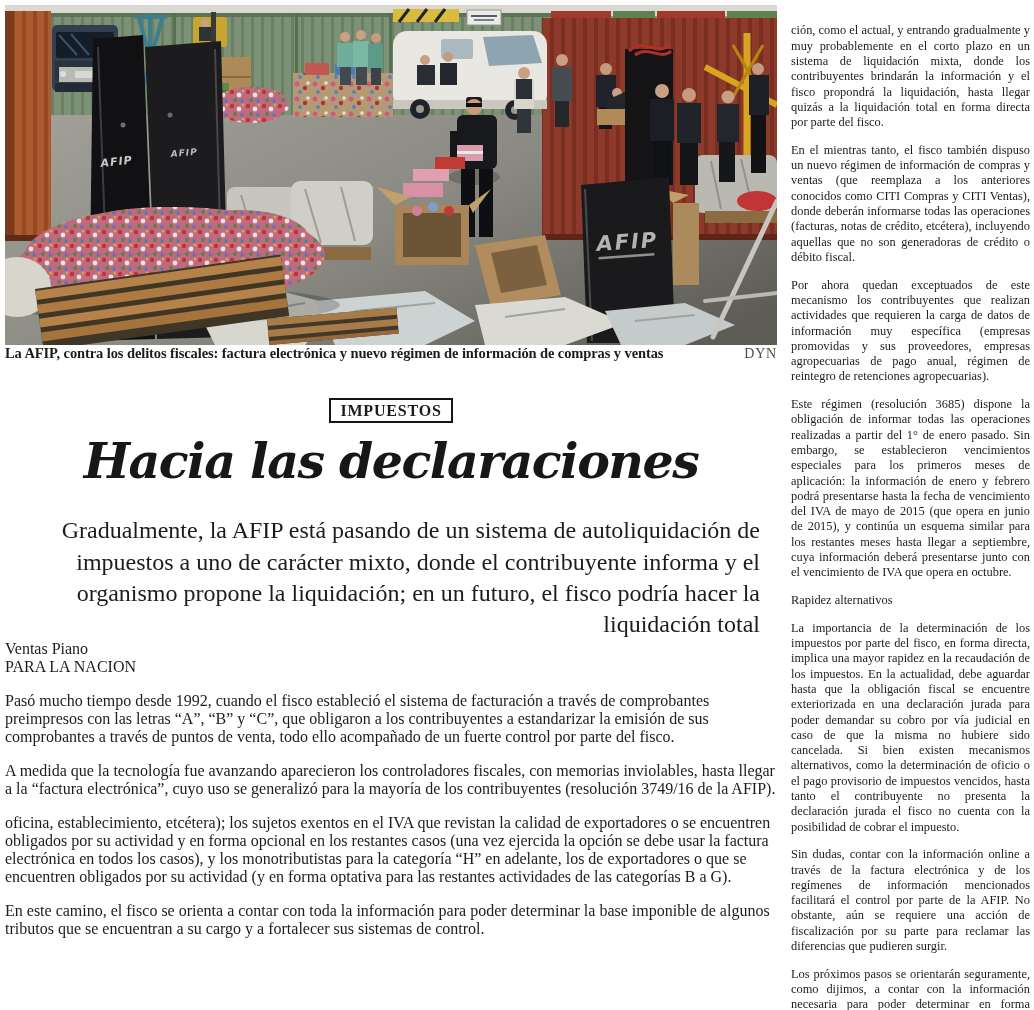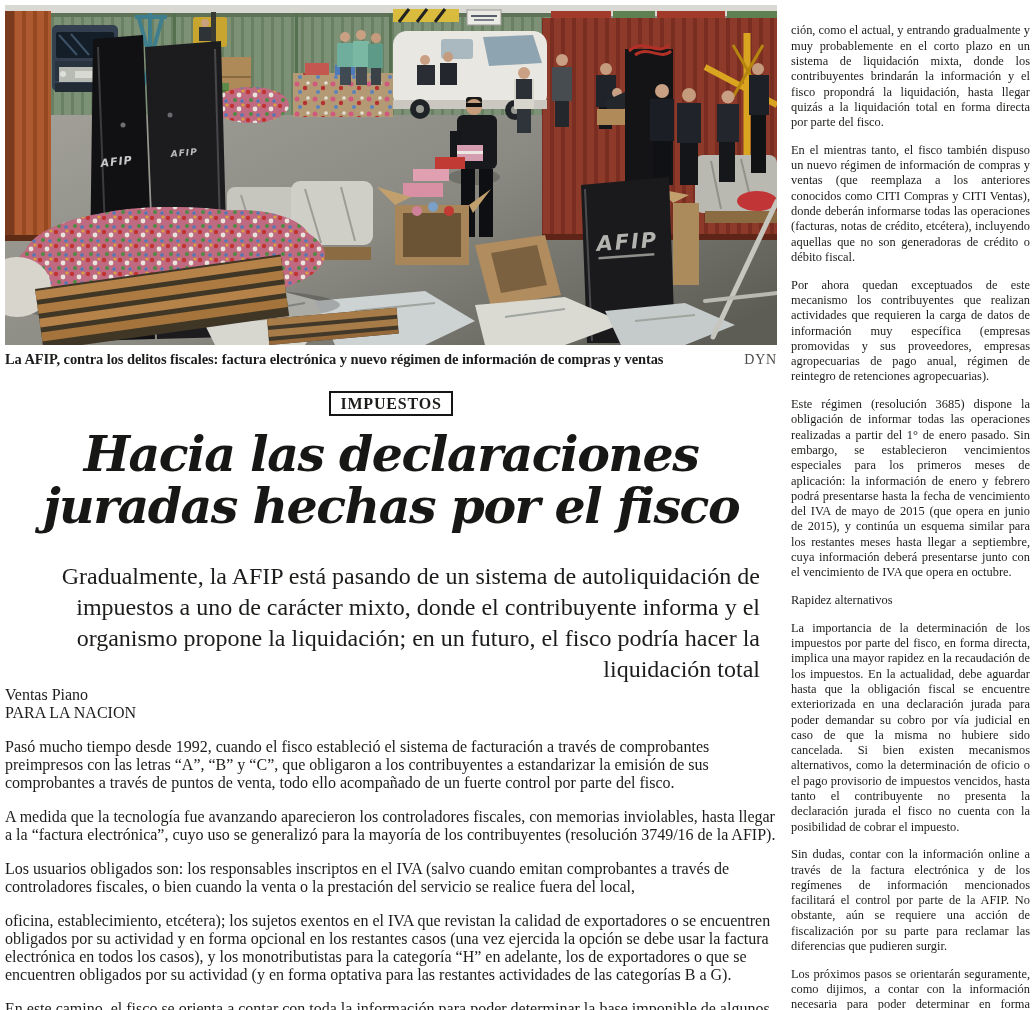--- a/index.html
+++ b/index.html
@@ -5,25 +5,25 @@
   html,body{margin:0;padding:0;background:#ffffff;}
   body{width:1034px;height:1010px;overflow:hidden;color:#1c1c1a;
        font-family:"Liberation Serif",serif;-webkit-font-smoothing:antialiased;}
   .page{display:flex;gap:14px;padding:5px 4px 0 5px;box-sizing:border-box;}
   .main{flex:0 0 772px;width:772px;}
   .rightcol{flex:1;padding-top:6px;font-size:12.4px;line-height:15.3px;text-align:justify;}
 
   .photo{width:772px;height:340px;position:relative;overflow:hidden;background:#8f8f88;}
   .photo svg{display:block;}
 
-  .caption-row{display:flex;justify-content:space-between;align-items:baseline;margin-top:6px;width:772px;}
+  .caption-row{display:flex;justify-content:space-between;align-items:baseline;width:772px;}
   .caption{font-weight:bold;font-size:14.5px;letter-spacing:-0.1px;}
   .credit{font-size:14px;color:#4c4c48;letter-spacing:0.8px;}
 
-  .kicker-row{text-align:center;margin-top:23px;}
+  .kicker-row{text-align:center;margin-top:36px;}
   .kicker{display:inline-block;border:2px solid #151515;padding:2px 9px 1px 9px;
           font-weight:bold;font-size:16px;letter-spacing:0.8px;}
 
   .headline{text-align:center;font-family:"DejaVu Serif",serif;font-style:italic;font-weight:bold;
             font-size:49px;line-height:1.07;letter-spacing:-1.5px;margin-top:12px;color:#171715;}
   .lede{text-align:right;font-size:24px;line-height:1.3;max-width:738px;margin:28px auto 0 auto;color:#17171");}
   .lede{text-align:center;font-size:20px;line-height:1.3;max-width:738px;margin:16px auto 0 auto;color:#171715;}
 
   .cols{display:flex;gap:15px;margin-top:22px;align-items:flex-start;}
   .bodycol{flex:1;font-size:12.4px;line-height:15.4px;text-align:justify;}
@@ -363,33 +363,31 @@
       <span class="caption">La AFIP, contra los delitos fiscales: factura electrónica y nuevo régimen de información de compras y ventas</span>
       <span class="credit">DYN</span>
     </div>
 
     <div class="kicker-row">
       <span class="kicker">IMPUESTOS</span>
     </div>
 
     <h1 class="headline" style="margin:12px 0 0 0;">
       <span>Hacia las declaraciones</span><br>
-      <span>juradas hechas por el fisco</span>
     </h1>
 
     <div class="lede">Gradualmente, la AFIP está pasando de un sistema de autoliquidación de impuestos a uno de carácter mixto, donde el contribuyente informa y el organismo propone la liquidación; en un futuro, el fisco podría hacer la liquidación total</div>
 
     <div class="cols">
       <div class="bodycol col1">
         <div class="byline-name">Ventas Piano</div>
         <div class="byline-outlet">PARA LA NACION</div>
         <div>
             <p class="flush">Pasó mucho tiempo desde 1992, cuando el fisco estableció el sistema de facturación a través de comprobantes preimpresos con las letras “A”, “B” y “C”, que obligaron a los contribuyentes a estandarizar la emisión de sus comprobantes a través de puntos de venta, todo ello acompañado de un fuerte control por parte del fisco.</p>
             <p>A medida que la tecnología fue avanzando aparecieron los controladores fiscales, con memorias inviolables, hasta llegar a la “factura electrónica”, cuyo uso se generalizó para la mayoría de los contribuyentes (resolución 3749/16 de la AFIP).</p>
-            <p>Los usuarios obligados son: los responsables inscriptos en el IVA (salvo cuando emitan comprobantes a través de controladores fiscales, o bien cuando la venta o la prestación del servicio se realice fuera del local,</p>
           </div>
       </div>
       <div class="bodycol">
           <p class="flush">oficina, establecimiento, etcétera); los sujetos exentos en el IVA que revistan la calidad de exportadores o se encuentren obligados por su actividad y en forma opcional en los restantes casos (una vez ejercida la opción se debe usar la factura electrónica en todos los casos), y los monotributistas para la categoría “H” en adelante, los de exportadores o que se encuentren obligados por su actividad (y en forma optativa para las restantes actividades de las categorías B a G).</p>
           <p>En este camino, el fisco se orienta a contar con toda la información para poder determinar la base imponible de algunos tributos que se encuentran a su cargo y a fortalecer sus sistemas de control.</p>
         </div>
 
     </div>
   </div>
 

